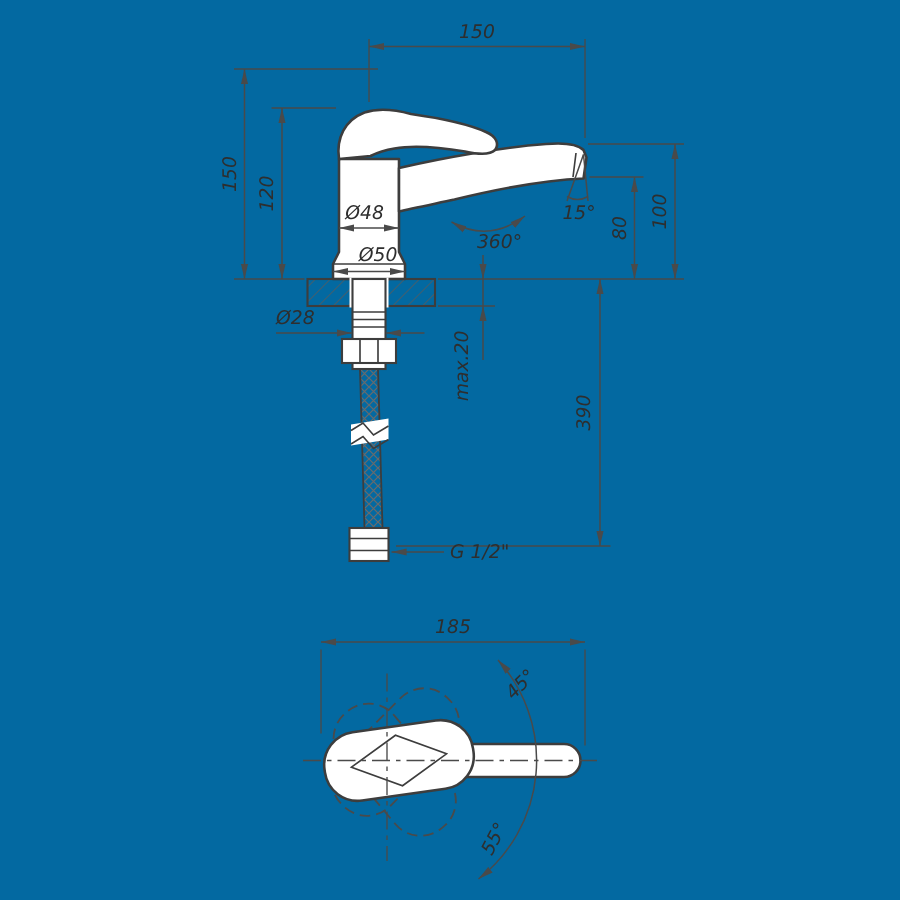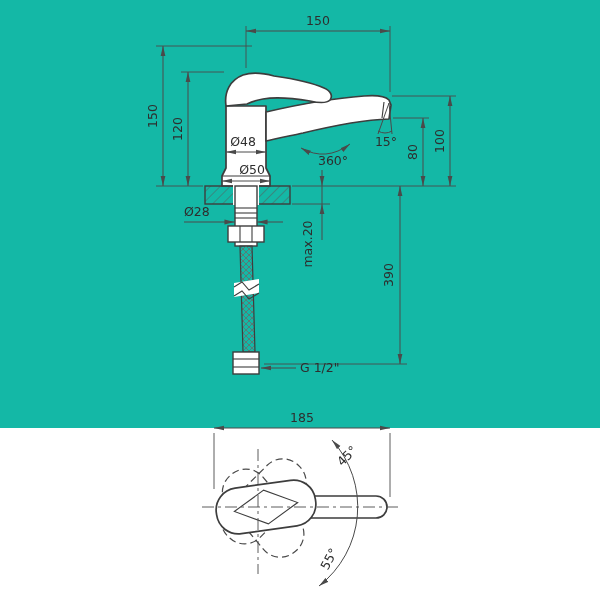--- a/index.html
+++ b/index.html
@@ -1,17 +1,17 @@
 <!DOCTYPE html>
 <html><head>
 <meta charset="utf-8">
 <style>
   html,body { margin:0; padding:0; background:#ffffff; }
   body { width:600px; height:600px; overflow:hidden; }
-  .sheet { width:600px; height:428px; background:#14b8a6; }
+  .sheet { width:600px; height:600px; background:#0369a1;font-style:italic; }
   svg { display:block; }
   .outline { fill:#ffffff; stroke:#3d3d3d; stroke-width:1.7; stroke-linejoin:round; }
   .thin    { fill:none; stroke:#3d3d3d; stroke-width:1.1; }
   .dim     { fill:none; stroke:#4a4a4a; stroke-width:1; }
   .ext     { stroke:#4a4a4a; stroke-width:0.9; }
   .cl      { stroke:#4a4a4a; stroke-width:0.9; stroke-dasharray:12 4 3 4; }
   .dash    { fill:none; stroke:#4a4a4a; stroke-width:1.2; stroke-dasharray:7 4; }
   .dimtxt  { font-family:"DejaVu Sans","Liberation Sans",sans-serif; font-size:12.5px; fill:#2e2e2e; }
 </style>
 </head>

